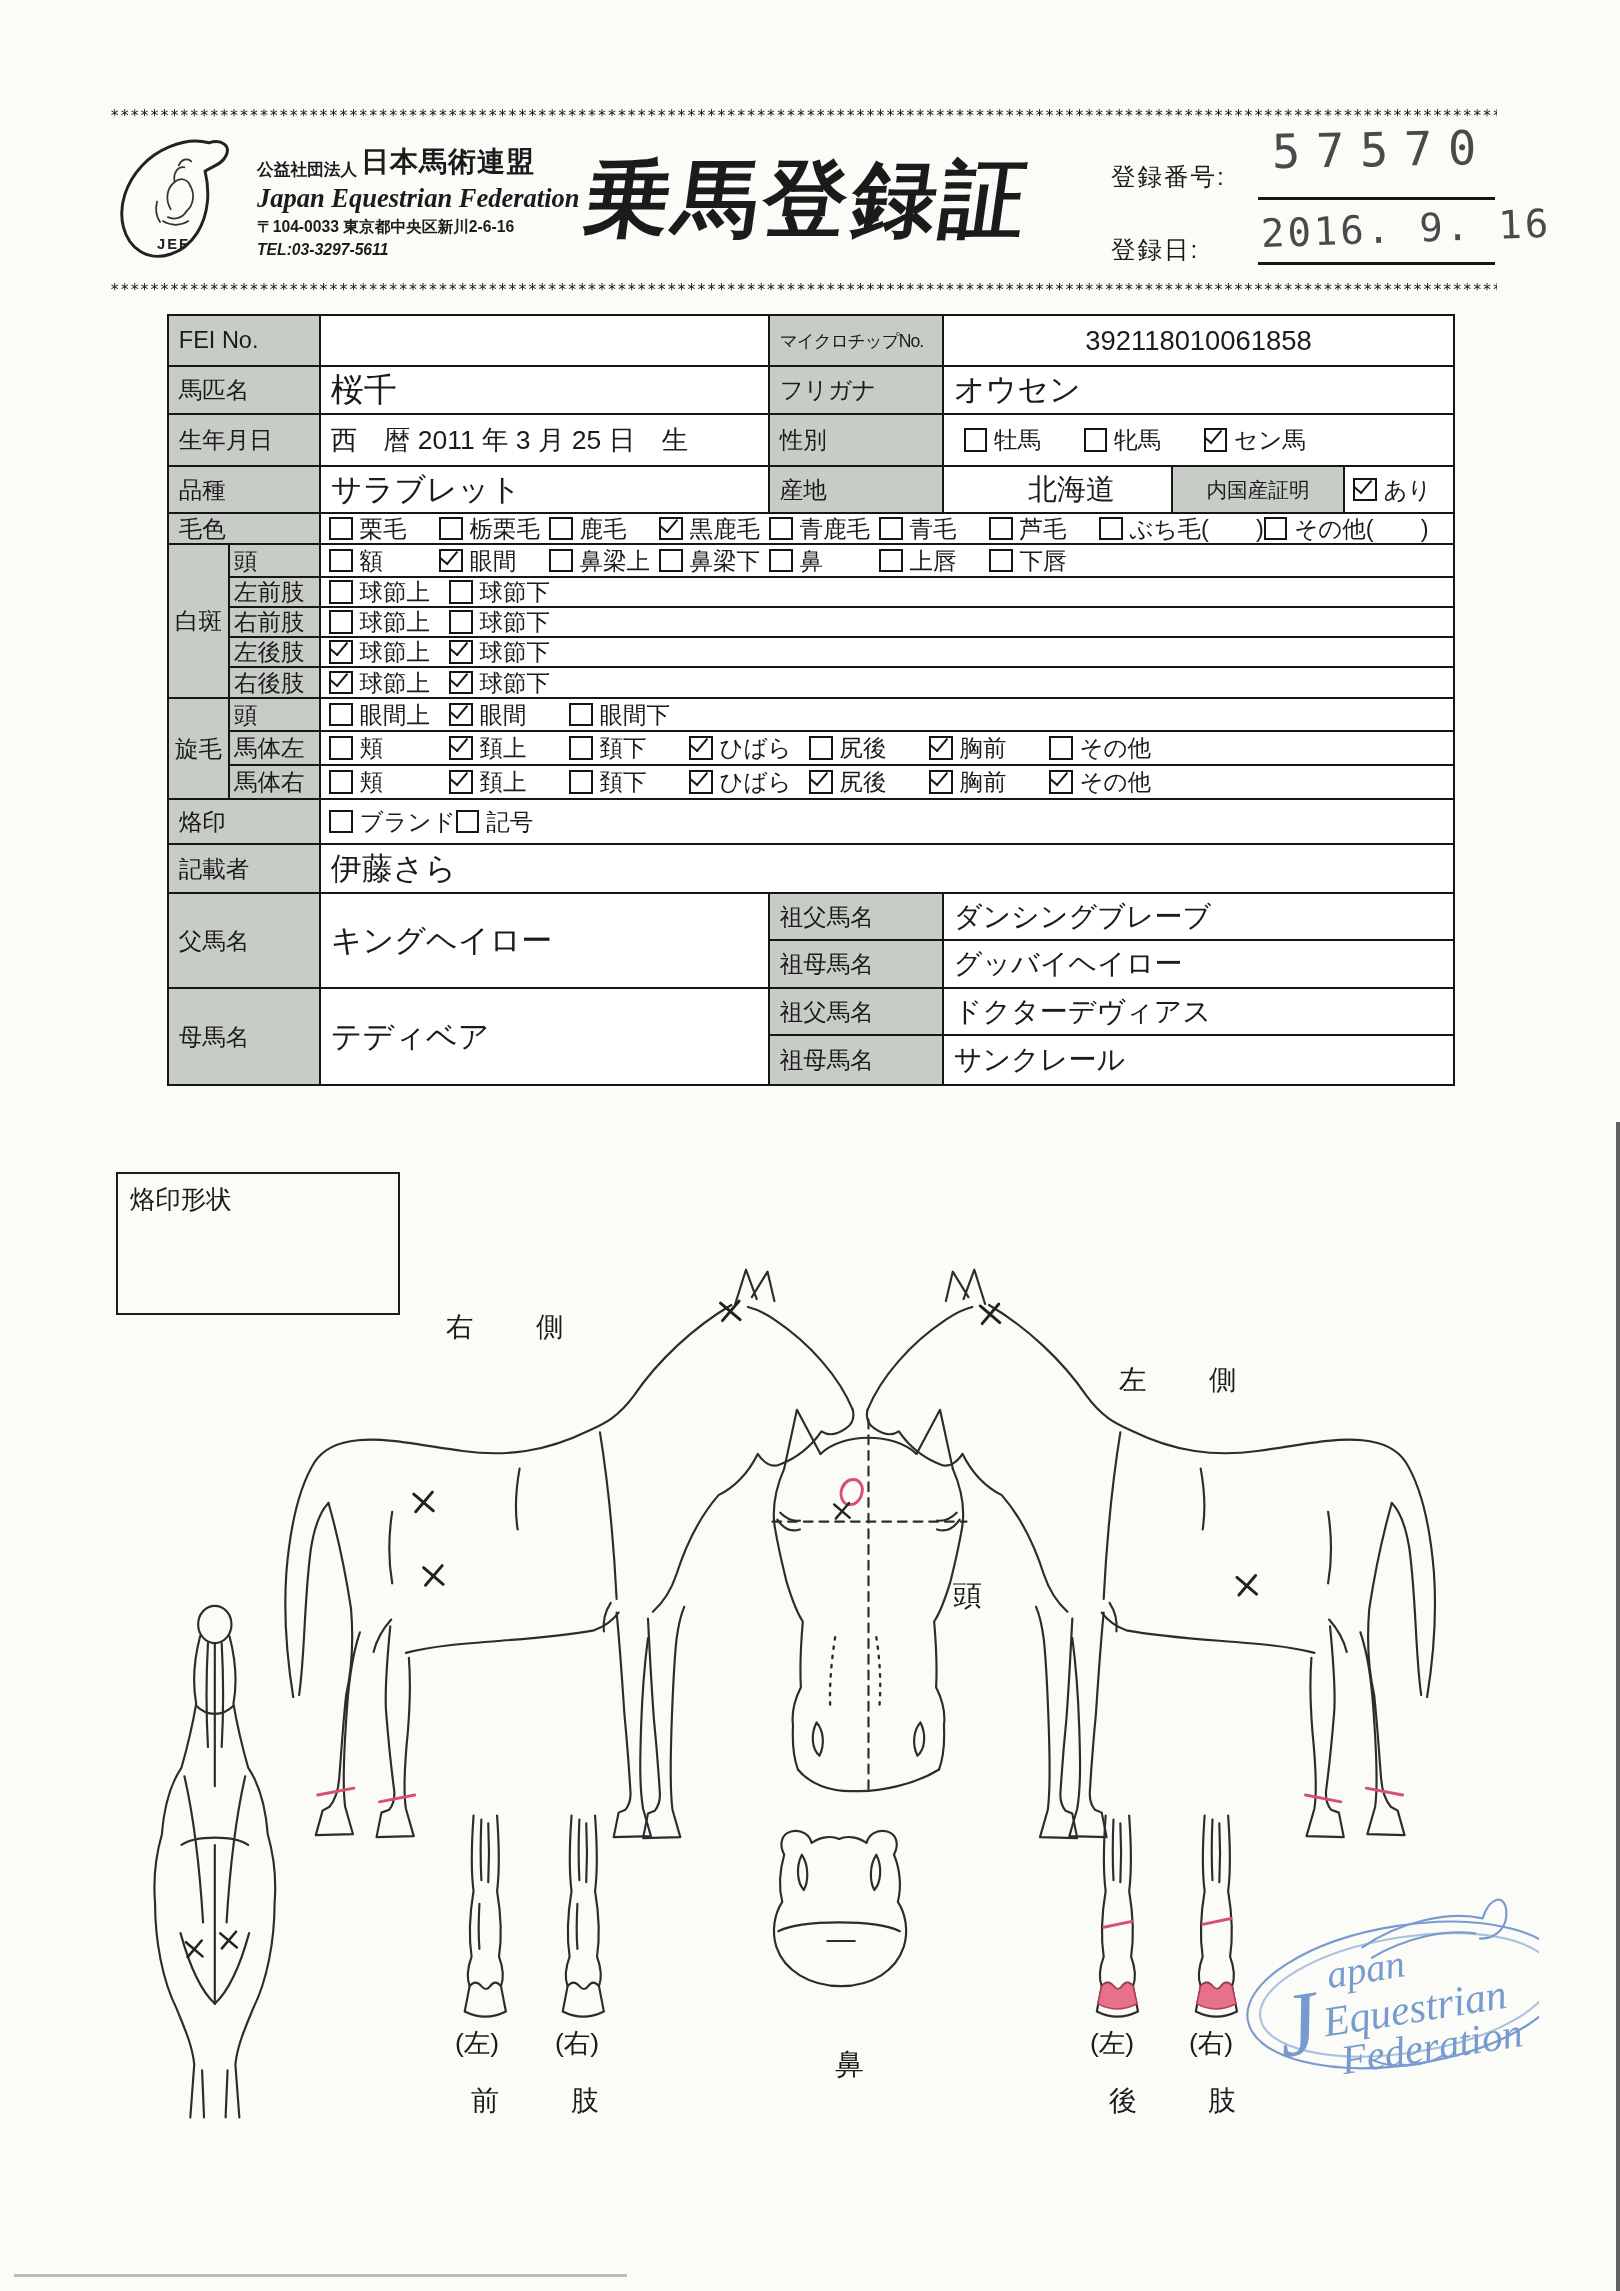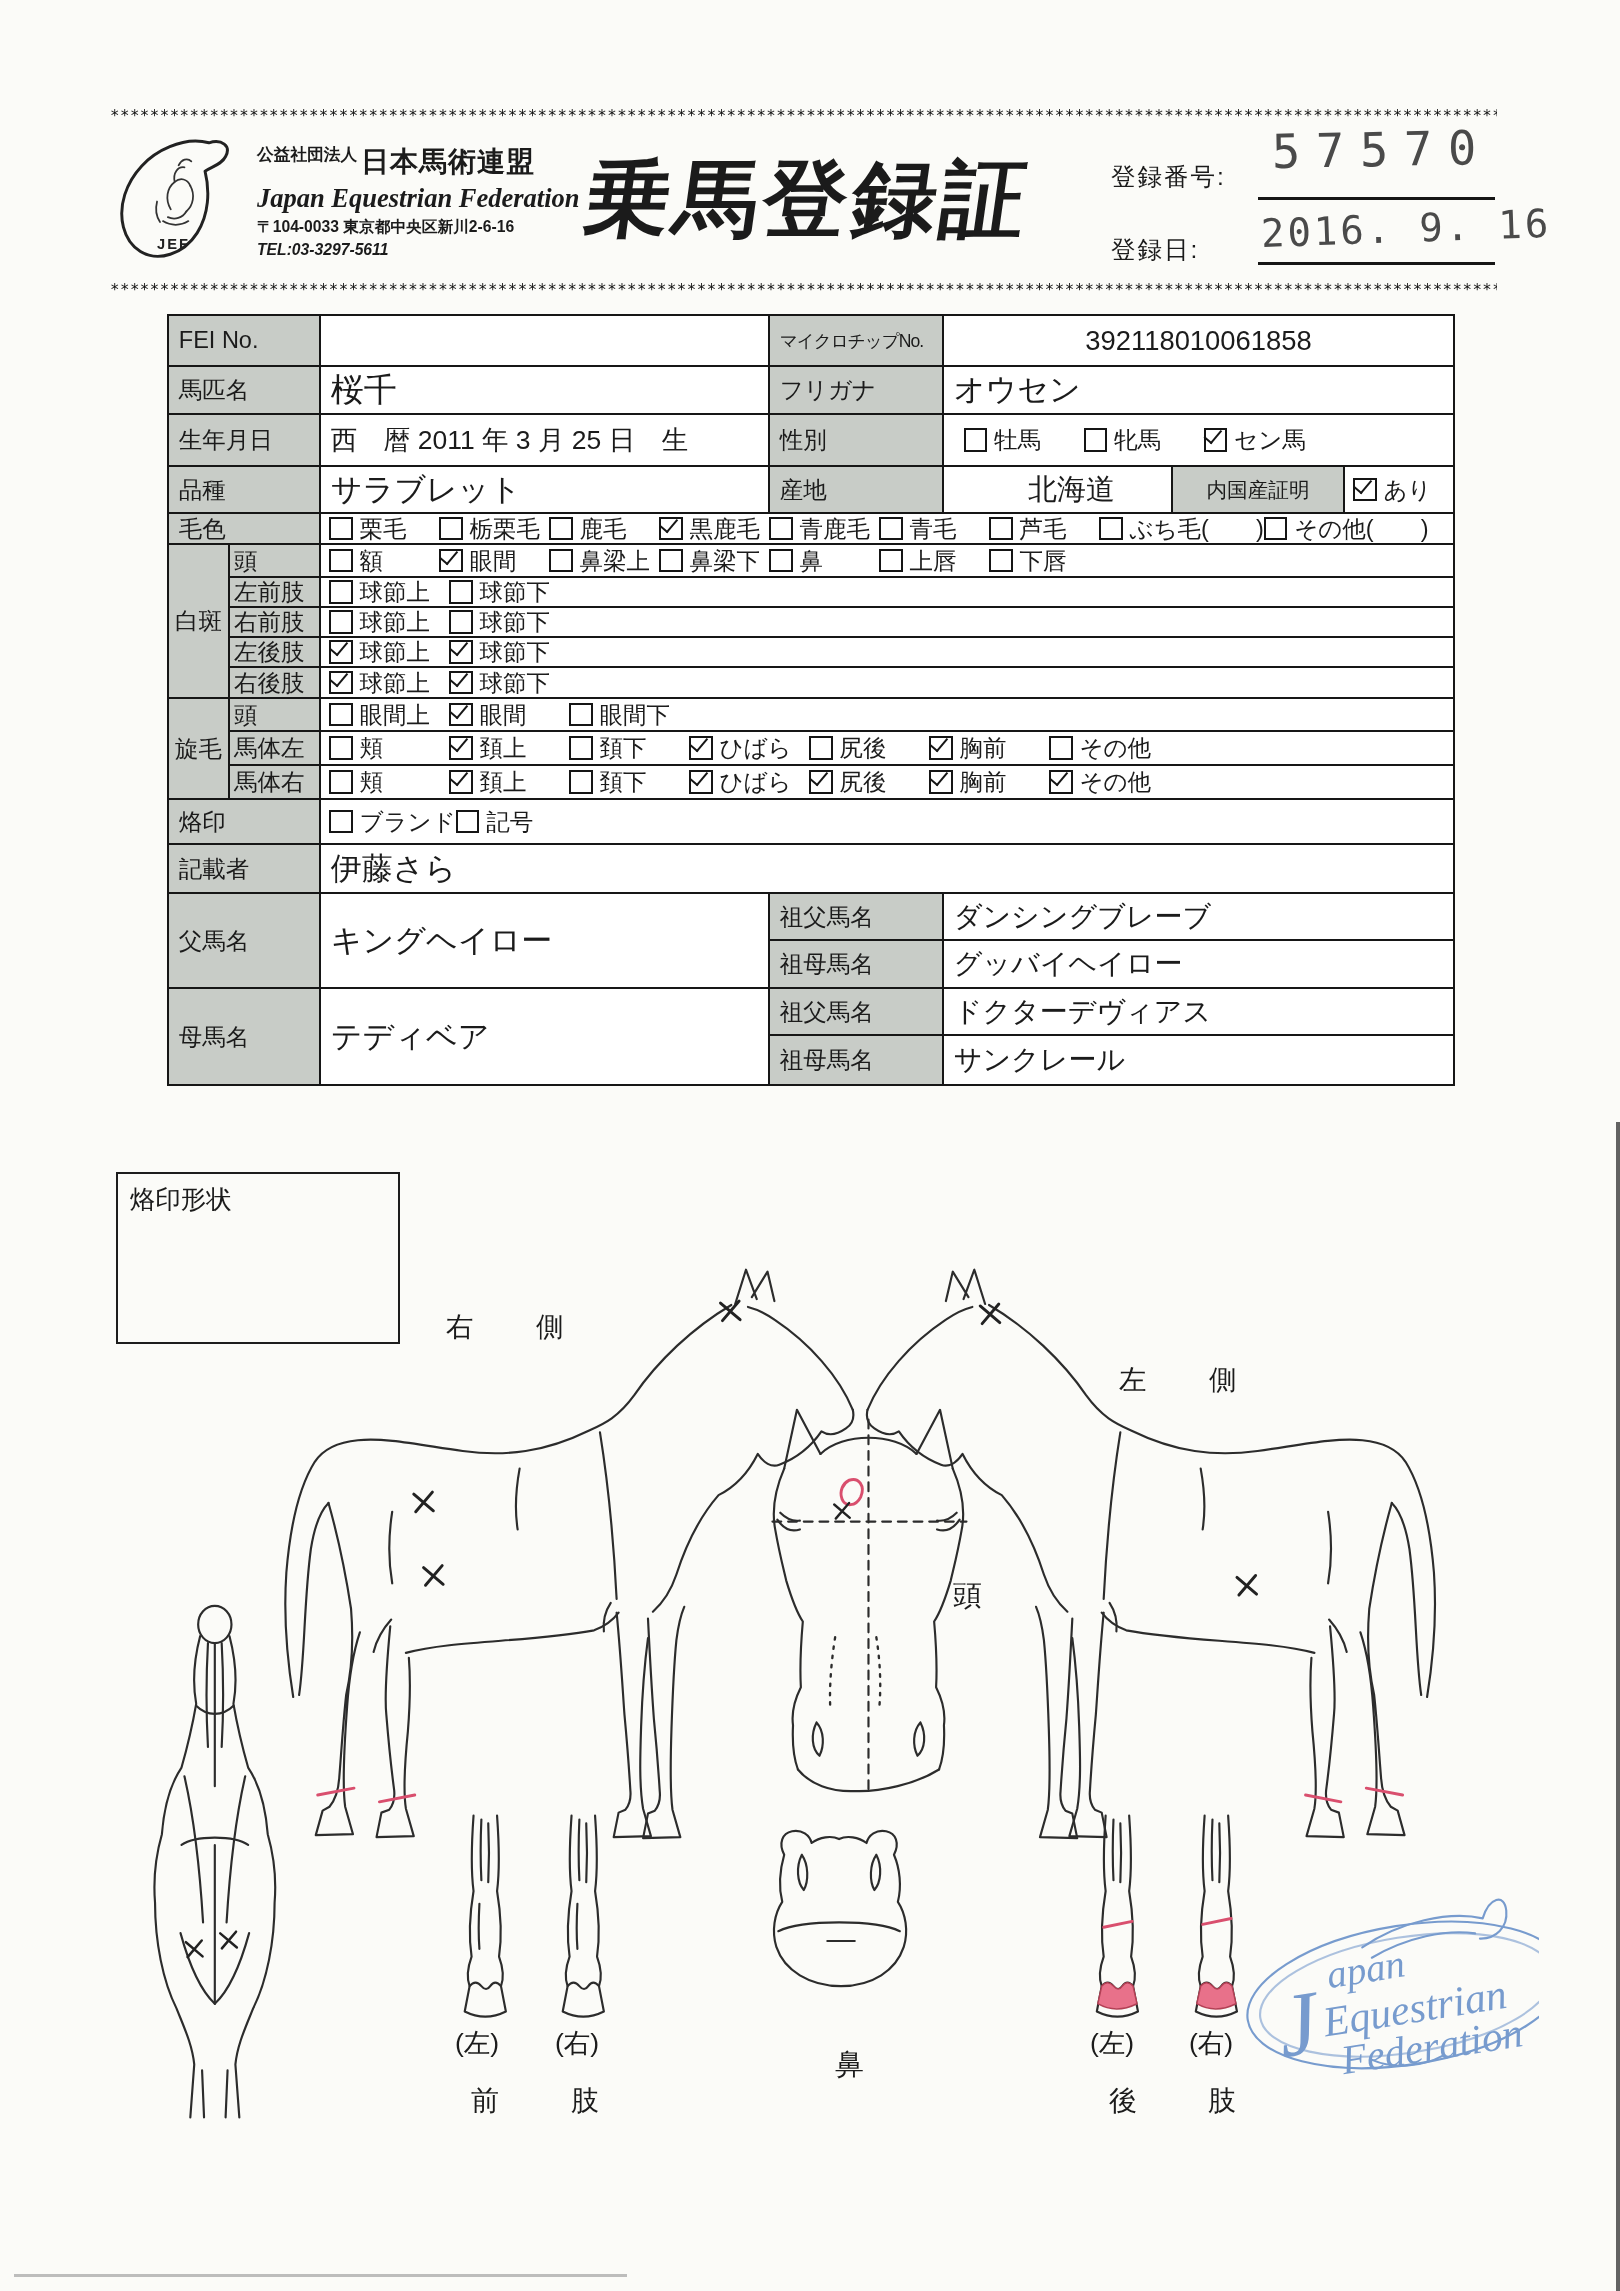--- a/index.html
+++ b/index.html
@@ -68,21 +68,21 @@
   
   .ink path,.ink ellipse,.ink line{stroke:#2c2c2c;stroke-width:2.2;fill:none;stroke-linecap:round;stroke-linejoin:round;}
   .ink .red{stroke:#d94f6e;stroke-width:3;}
   .ink .redfill{fill:#e8718a;stroke:#b34055;stroke-width:1.5;}
   .ink .dash{stroke-dasharray:9 7;}
   .ink .dot{stroke-dasharray:2.5 7;stroke-width:2.4;}
   .ink .xmark{stroke:#222;stroke-width:3;}
   .stamp text{font-family:"Liberation Serif","DejaVu Serif",serif;font-style:italic;fill:#5b87c5;stroke:none;}
   .stamp path,.stamp ellipse{stroke:#5b87c5;}
   .brand-box{
-    left:116px;top:1172px;width:284px;height:172px;border:2.5px solid #1d1d1d;
+    left:116px;top:1172px;width:284px;height:143px;border:2.5px solid #1d1d1d;
     font-size:25.5px;padding:7.8px 11.8px;box-sizing:border-box;background:transparent;
   }
   .dlabel{font-size:27.4px;letter-spacing:17.6px;white-space:nowrap;}
   .dlabel1{font-size:28px;white-space:nowrap;letter-spacing:0;}
   .edge-line{right:0;top:1122px;width:3.9px;height:1169px;background:#3c3c3c;opacity:.8;}
   .foot-line{left:13.7px;top:2274px;width:613px;height:2.9px;background:#8a8a8a;opacity:.55;}
 </style>
 </head>
 <body>
 
@@ -99,21 +99,21 @@
     <path d="M 78,54 C 83,63 81,74 74,80"></path>
     <path d="M 74,80 C 70,87 62,89 55,86"></path>
     <path d="M 50,90 C 58,95 68,95 76,90"></path>
     <path d="M 66,33 C 69,27 75,25 79,29"></path>
     <path d="M 44,70 C 42,78 43,85 47,91"></path>
   </g>
   <text x="44" y="119" font-size="15" font-weight="bold" letter-spacing="2" fill="#222">JEF</text>
 </svg>
 
 <div class="abs" style="left:257px;top:143px;">
-  <div style="display:flex;align-items:flex-start;">
+  <div style="display:flex;align-items:flex-end;">
     <span class="org-small">公益社団法人</span>
     <span class="org-big">日本馬術連盟</span>
   </div>
   <div class="org-en">Japan Equestrian Federation</div>
   <div class="org-addr">〒104-0033 東京都中央区新川2-6-16</div>
   <div class="org-addr org-tel">TEL:03-3297-5611</div>
 </div>
 
 <div class="abs doc-title">乗馬登録証</div>
 

